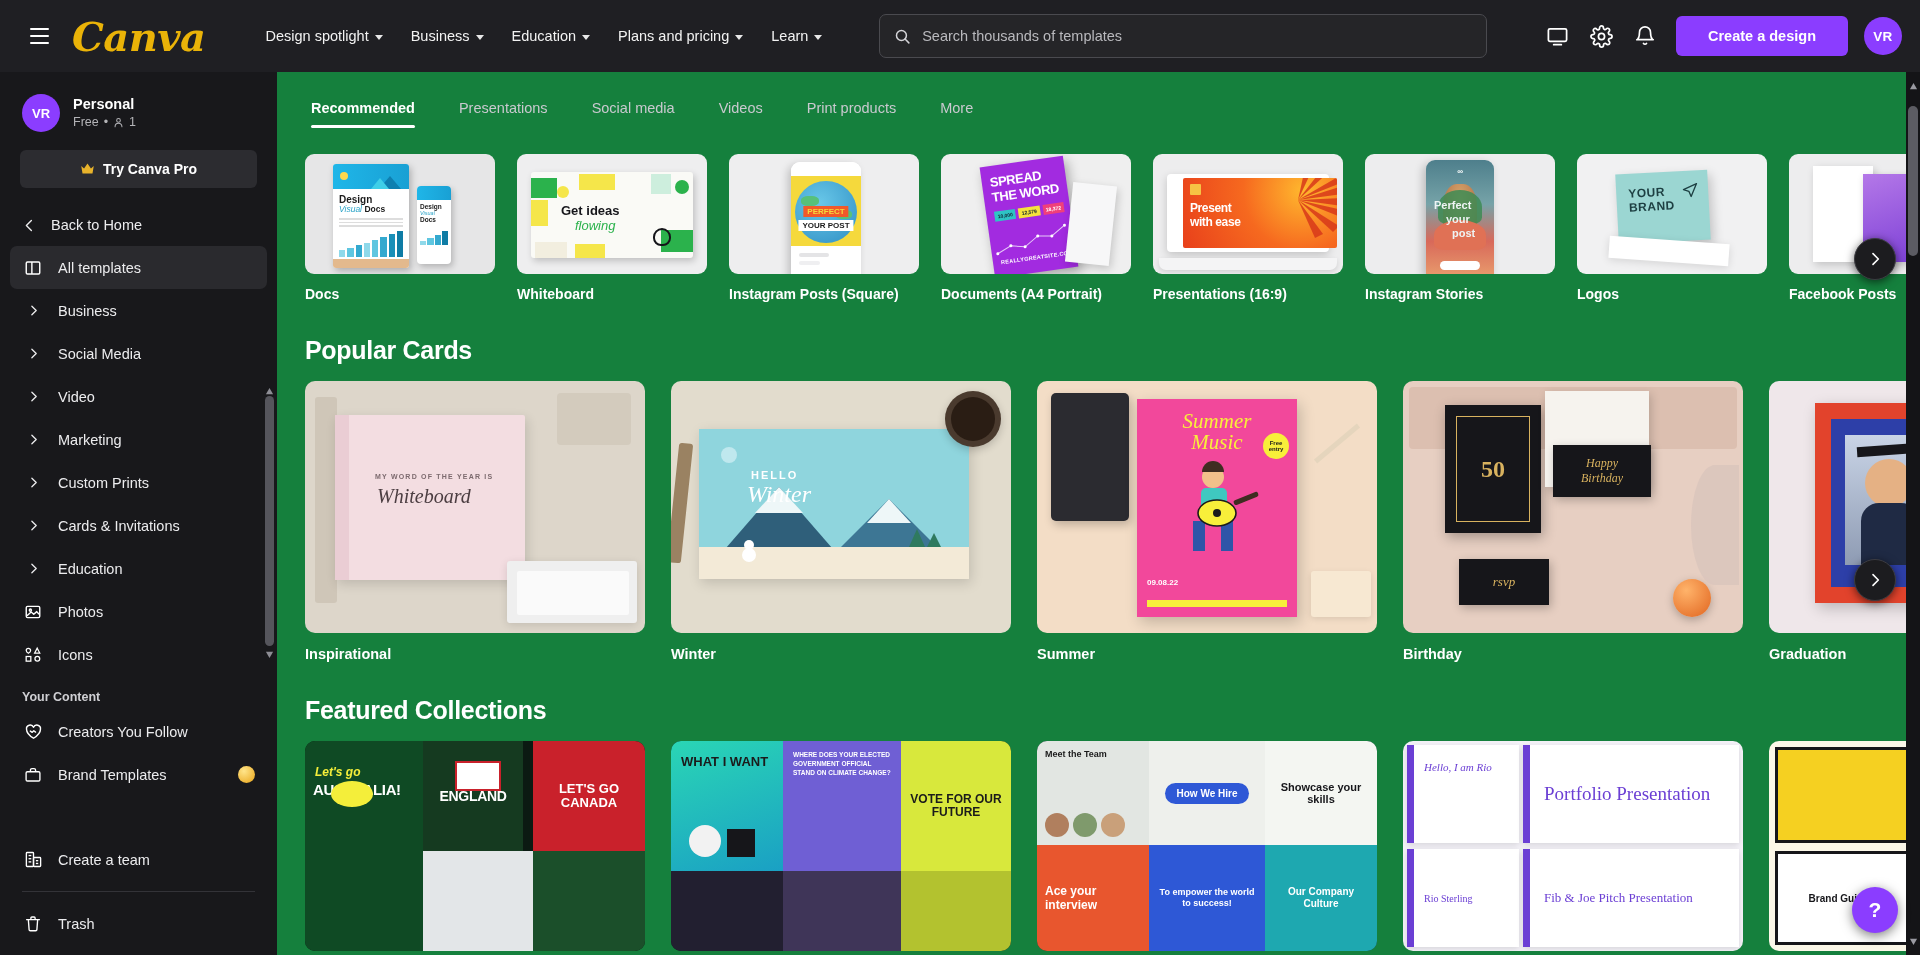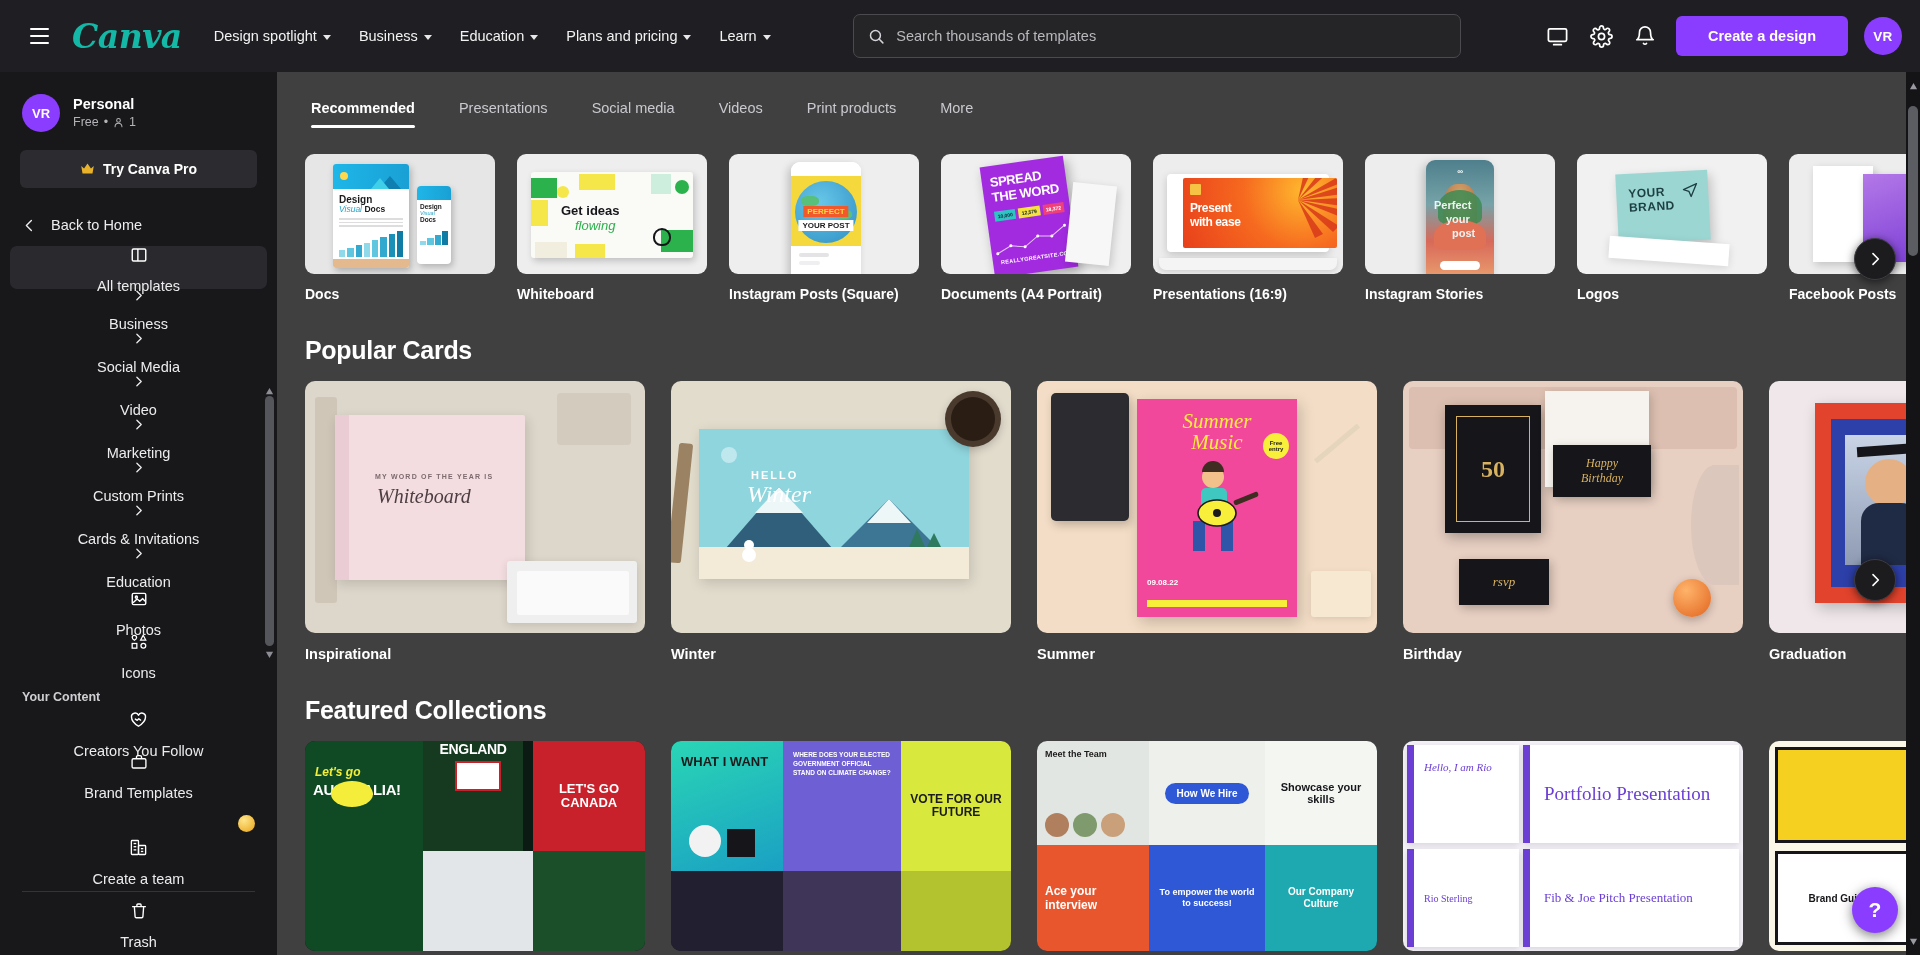--- a/index.html
+++ b/index.html
@@ -15,21 +15,21 @@
   
   .header {
     height: 72px; min-height: 72px;
     background: #1f1f23;
     display: flex; align-items: center;
     padding: 0 18px 0 22px;
     position: relative; z-index: 30;
   }
   .hamburger { width: 34px; height: 34px; display: flex; flex-direction: column; justify-content: center; align-items: center; gap: 5px; cursor: pointer; margin-right: 16px; }
   .hamburger i { display: block; width: 19px; height: 2px; background: #fff; border-radius: 2px; }
-  .logo { font-family: "DejaVu Serif", serif; font-style: italic; font-weight: 700; font-size: 33px; letter-spacing: -0.5px; color: #14b8a6; margin-right: 32px; cursor: pointer; }
+  .logo { font-family: "DejaVu Serif", serif; font-style: italic; font-weight: 700; font-size: 40px; letter-spacing: -0.5px; color: #eab308; margin-right: 60px; cursor: pointer; }
   .navmenu { display: flex; align-items: center; gap: 28px; }
   .navitem { display: flex; align-items: center; gap: 6px; font-size: 14.5px; color: #f2f2f2; cursor: pointer; font-weight: 400; white-space: nowrap; }
   .caret { width: 0; height: 0; border-left: 4.5px solid transparent; border-right: 4.5px solid transparent; border-top: 5px solid #e8e8e8; margin-top: 2px; }
   .searchwrap { flex: 1; display: flex; justify-content: center; padding: 0 28px; }
   .searchbox {
     width: 608px; height: 44px; background: #252528;
     border: 1px solid #4a4a4f; border-radius: 7px;
     display: flex; align-items: center; gap: 11px; padding: 0 14px;
     cursor: text;
   }
@@ -67,35 +67,35 @@
     font-size: 14px; font-weight: 700; color: #fff; cursor: pointer;
   }
   .back {
     display: flex; align-items: center; gap: 14px; padding: 0 22px; height: 42px;
     font-size: 14.5px; color: #ececee; cursor: pointer;
   }
   .navscroll { flex: 1; overflow: hidden; position: relative; padding-bottom: 4px; }
   .srow {
     display: flex; align-items: center; gap: 14px;
     height: 43px; margin: 0 10px; padding: 0 12px; border-radius: 7px;
-    font-size: 14.5px; color: #ececee; cursor: pointer; position: relative; flex-direction: column;
+    font-size: 14.5px; color: #ececee; cursor: pointer; position: relative;
   }
   .srow.active { background: #2a2a2e; }
   .srow .ico { width: 22px; display: flex; align-items: center; justify-content: center; flex-shrink: 0; }
   .srow .chev { width: 22px; display: flex; align-items: center; justify-content: center; flex-shrink: 0; }
   .sect-head { font-size: 12.5px; font-weight: 700; color: #cfcfd3; padding: 14px 22px 6px 22px; }
   .crown-badge { width: 17px; height: 17px; border-radius: 50%; background: radial-gradient(circle at 35% 30%, #ffe58a, #e8a317); margin-left: auto; flex-shrink: 0; }
   .sb-track { position: absolute; right: 3px; top: 148px; width: 9px; bottom: 132px; }
   .sb-thumb { position: absolute; right: 3px; top: 150px; width: 9px; height: 250px; background: #55555c; border-radius: 5px; }
   .sb-arrow { position: absolute; right: 2px; width: 11px; height: 11px; display: flex; align-items: center; justify-content: center; }
   .divider { height: 1px; background: #333338; margin: 10px 22px; }
   .bottomnav { padding-bottom: 10px; }
 
   
-  .main { flex: 1; background: #404040; position: relative; overflow: hidden; }
+  .main { flex: 1; background: #15803d; position: relative; overflow: hidden; }
   .tabs { display: flex; align-items: center; gap: 0; padding: 22px 0 0 28px; }
   .tab { font-size: 14.5px; color: #c9c9cf; padding: 6px 22px 12px 22px; cursor: pointer; position: relative; white-space: nowrap; }
   .tab:first-child { padding-left: 6px; }
   .tab.active { color: #fff; font-weight: 700; }
   .tab.active::after { content: ""; position: absolute; left: 22px; right: 22px; bottom: 0; height: 3px; background: #fff; border-radius: 2px; }
   .tab:first-child.active::after { left: 6px; right: 22px; }
 
   .scroller { position: absolute; top: 66px; left: 0; right: 0; bottom: 0; overflow: hidden; padding-left: 28px; }
 
   
@@ -757,21 +757,21 @@
           <div class="coll-card">
             <div class="coll-thumb" style="background:#0b1a12;">
               <div style="position:absolute;left:0;top:0;width:118px;height:110px;background:#0f4a24;">
                 <div class="tiny" style="color:#f4ee3a;font-size:12px;padding:24px 0 0 10px;font-style:italic;">
                   <span>Let's go</span>
                 </div>
                 <div class="tiny" style="color:#fff;font-size:15px;padding:2px 0 0 8px;letter-spacing:-0.4px;">
                   <span>AUSTRALIA!</span>
                 </div>
               </div>
-              <div style="position:absolute;left:118px;top:0;width:100px;height:110px;background:#153a20;display:flex;align-items:flex-start;justify-content:center;">
+              <div style="position:absolute;left:118px;top:0;width:100px;height:110px;background:#153a20;display:flex;align-items:center;justify-content:center;">
                 <span class="tiny" style="color:#fff;font-size:14px;letter-spacing:-0.3px;">ENGLAND</span>
               </div>
               <div style="position:absolute;left:228px;top:0;width:112px;height:110px;background:#c9212b;display:flex;flex-direction:column;align-items:center;justify-content:center;">
                 <span class="tiny" style="color:#fff;font-size:13px;line-height:1.05;">LET'S GO</span>
                 <span class="tiny" style="color:#fff;font-size:13px;line-height:1.05;">CANADA</span>
               </div>
               <div style="position:absolute;left:0;top:110px;width:118px;height:100px;background:#0f4a24;"></div>
               <div style="position:absolute;left:118px;top:110px;width:110px;height:100px;background:#e3e6e8;"></div>
               <div style="position:absolute;left:228px;top:110px;width:112px;height:100px;background:#1b4f2a;"></div>
               <div style="position:absolute;left:26px;top:40px;width:42px;height:26px;border-radius:50%;background:#f4ee3a;"></div>

